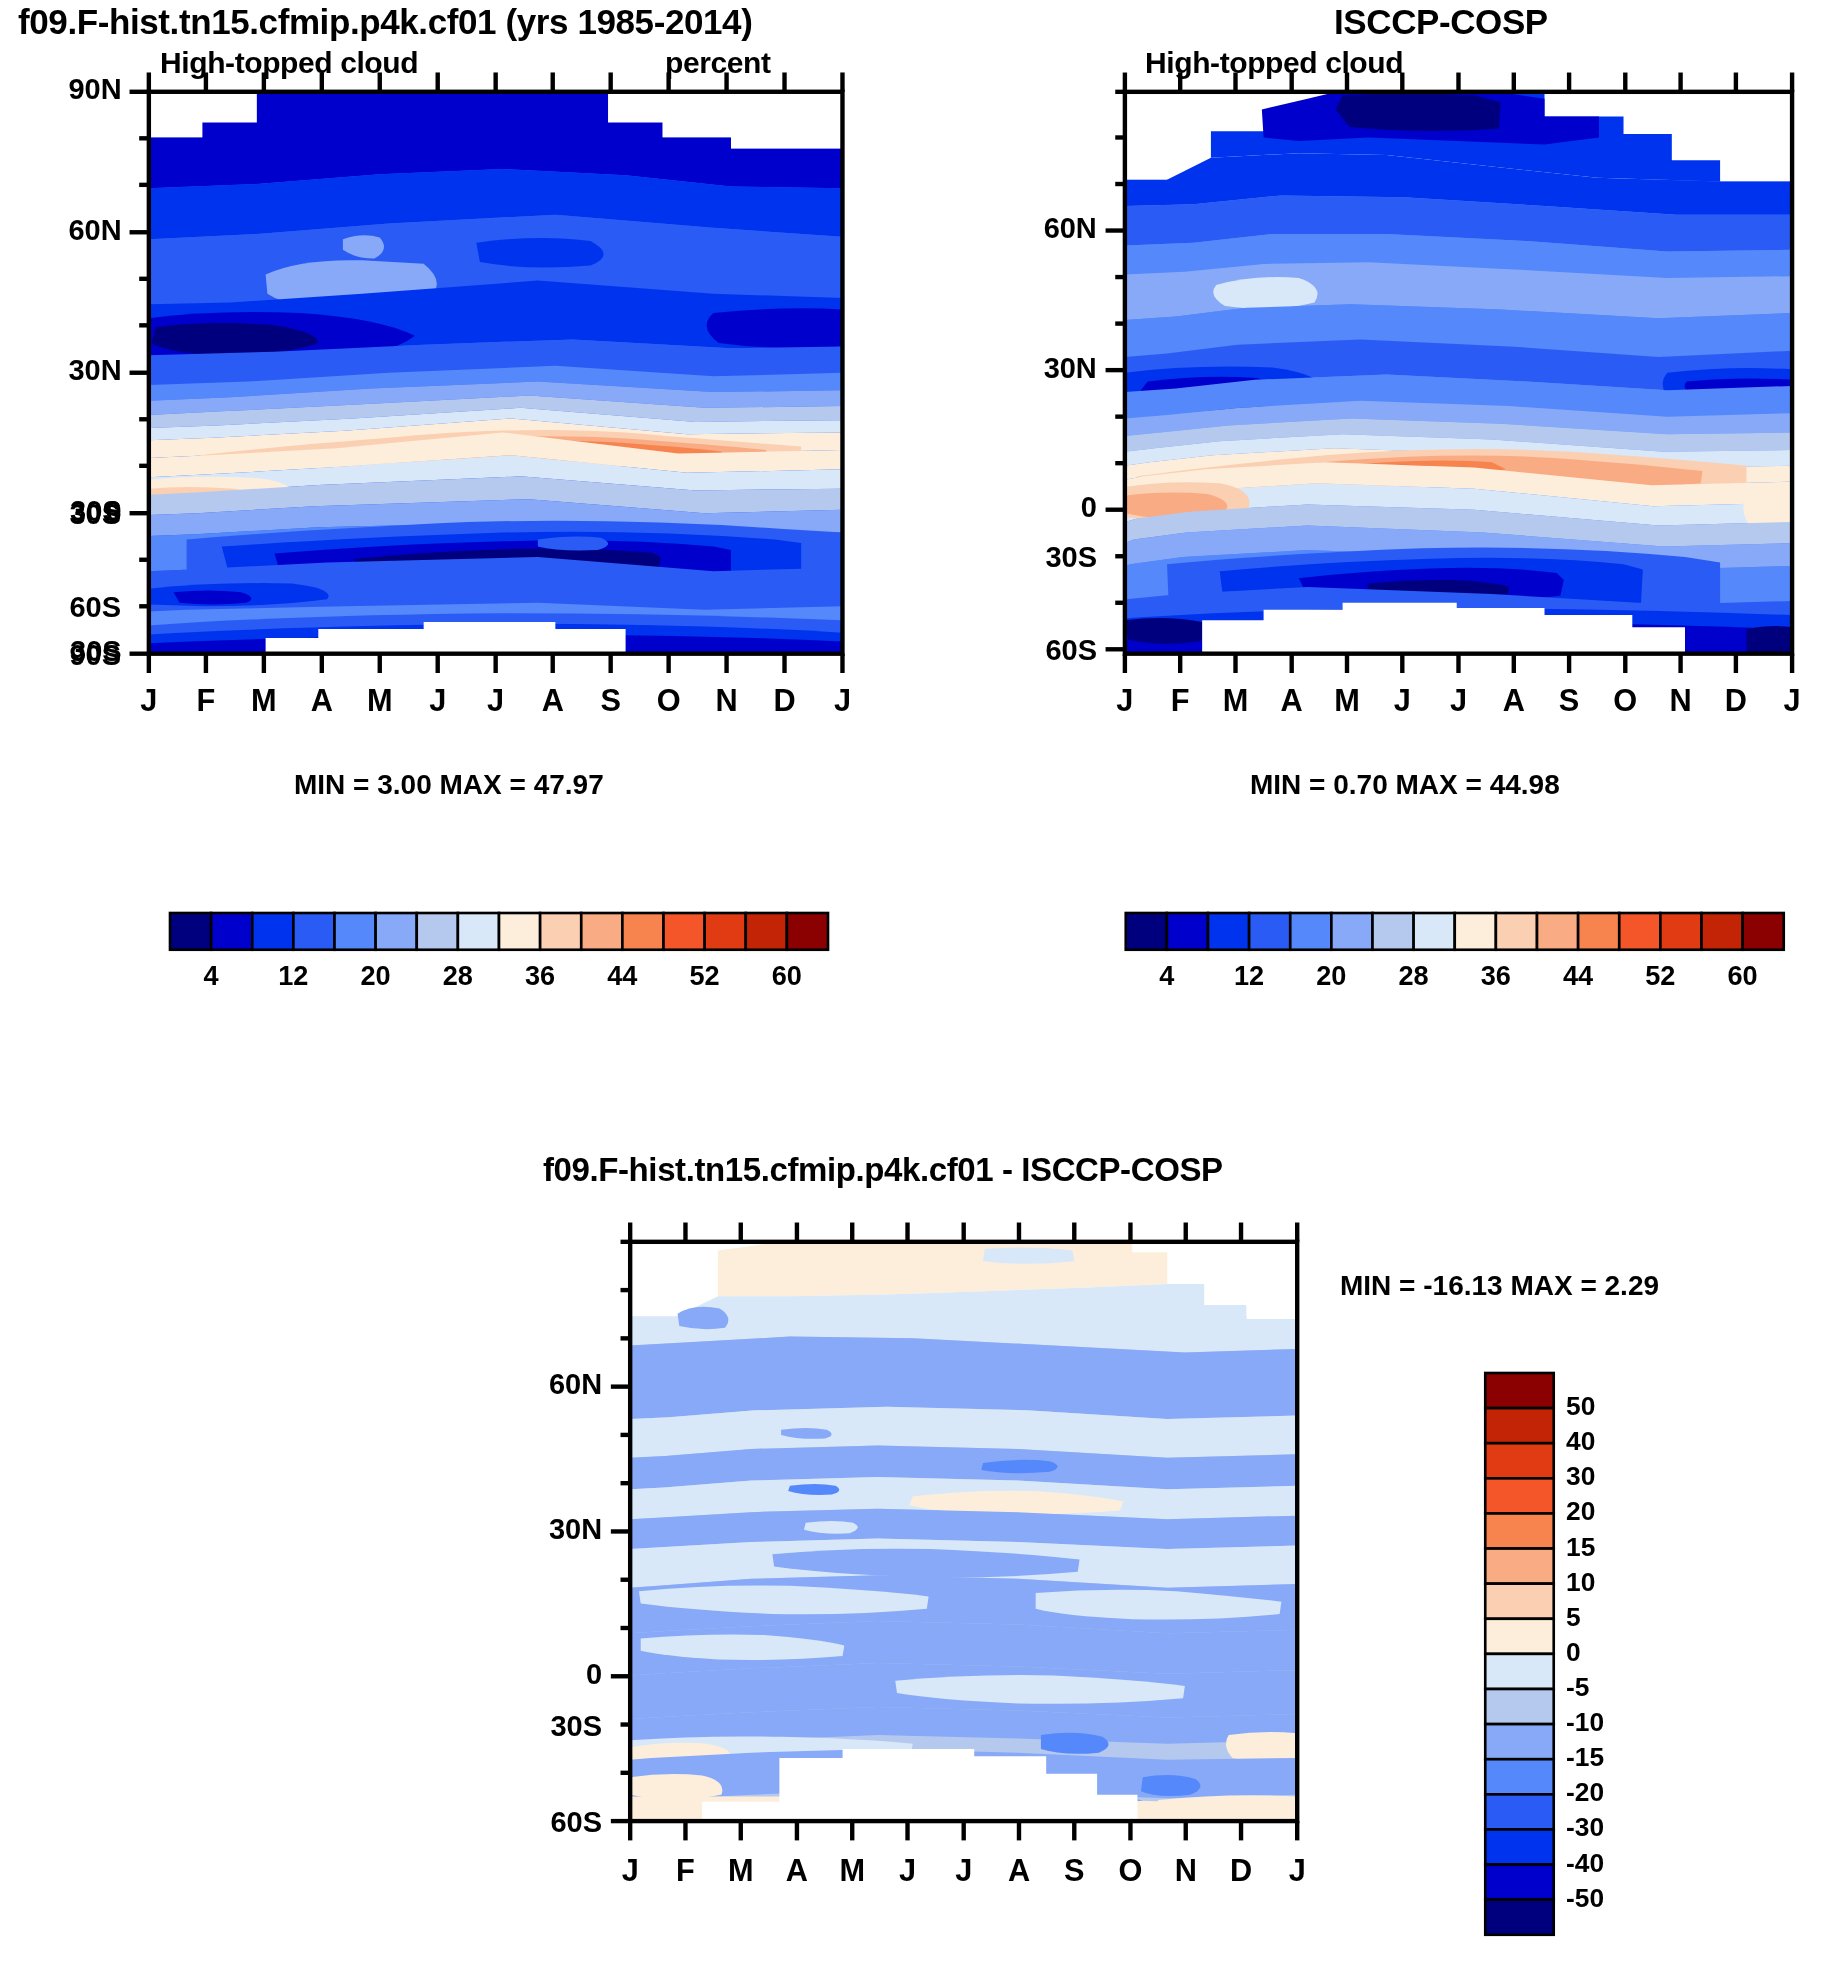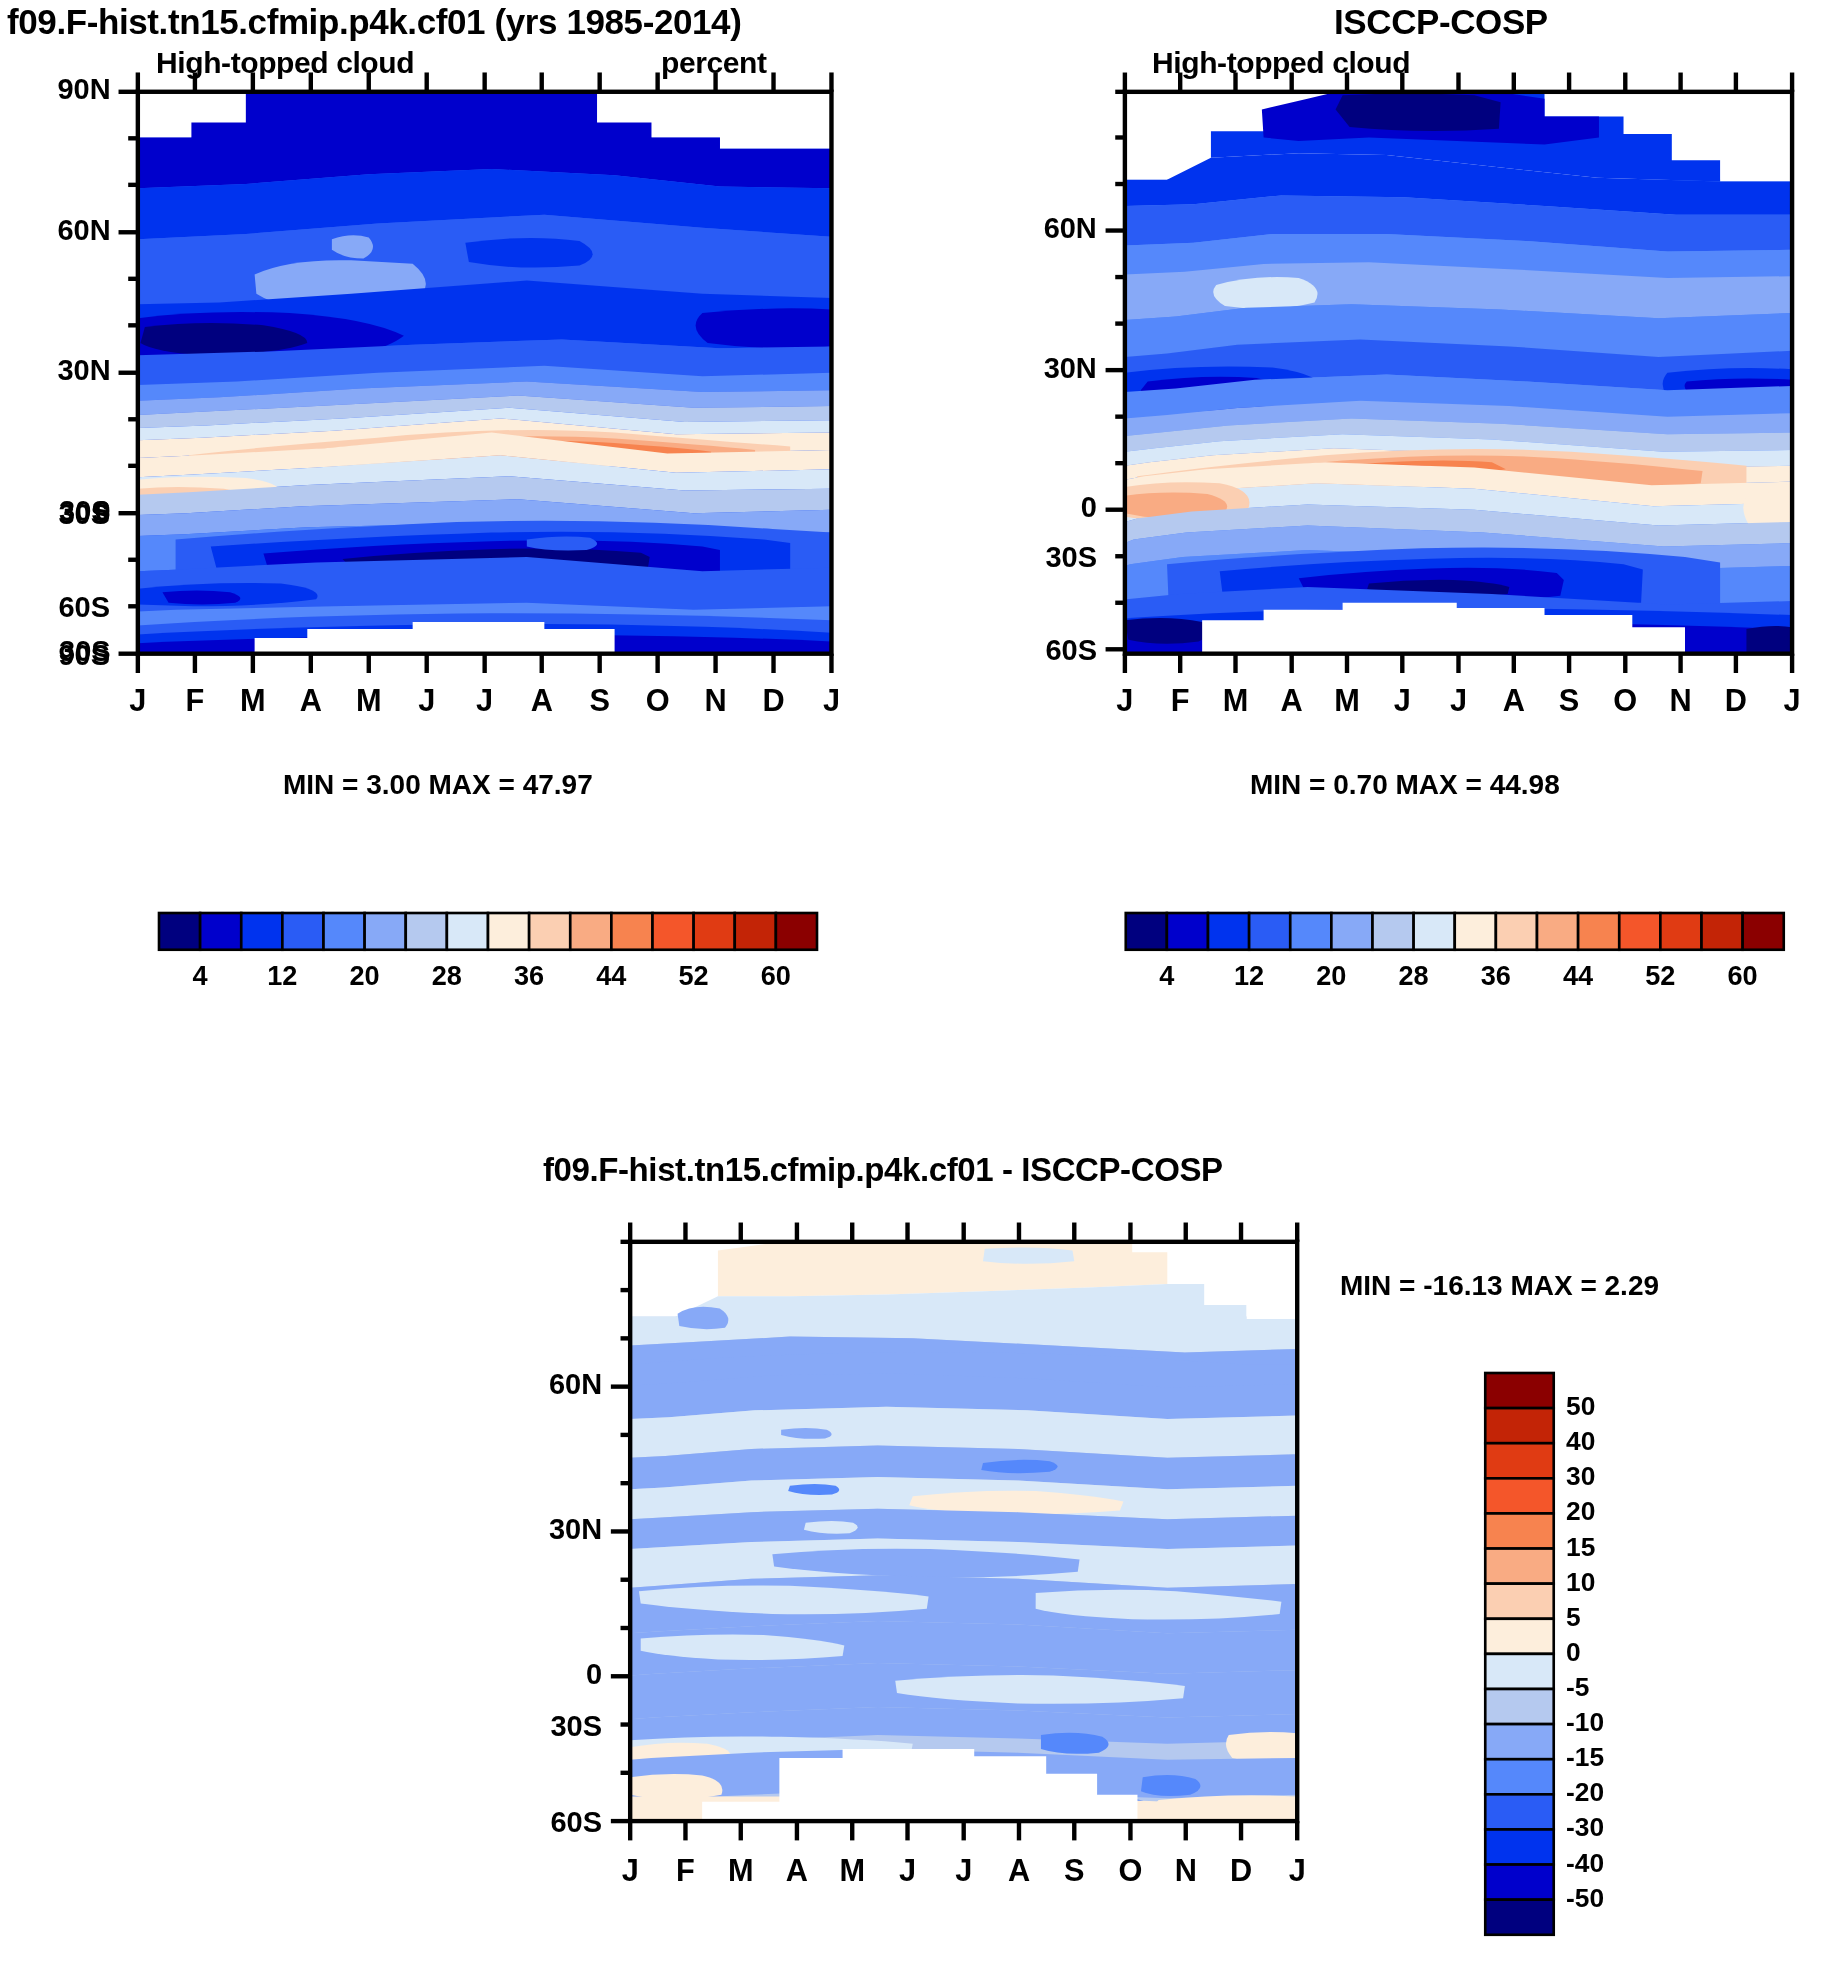--- a/index.html
+++ b/index.html
@@ -10,37 +10,37 @@
     color:#000;
     -webkit-font-smoothing:antialiased;
   }
   .panel{position:absolute;}
   .ttl{
     font-weight:bold;
     white-space:nowrap;
     letter-spacing:-0.4px;
   }
   .t-main{font-size:35px;}
-  .t-sub{font-size:30px;margin-left:7px;}
+  .t-sub{font-size:30px;}
   .t-diff{font-size:33px;margin-left:44px;}
   .minmax{font-size:28px;font-weight:bold;white-space:nowrap;text-align:center;}
   .axlab{font-size:29px;font-weight:bold;}
   svg{display:block;overflow:visible;}
   .frame{fill:none;stroke:#000;stroke-width:5;}
   .tick{stroke:#000;stroke-width:5;}
   .cbcell{stroke:#000;stroke-width:3;}
   .ytl{text-anchor:end;dominant-baseline:middle;font-size:33px;font-weight:bold;fill:#000;}
   .xtl{text-anchor:middle;font-size:35px;font-weight:bold;fill:#000;}
   .cbt{text-anchor:middle;font-size:31px;font-weight:bold;fill:#000;}
   .vcbt{text-anchor:start;dominant-baseline:middle;font-size:30px;font-weight:bold;fill:#000;}
 </style>
 </head>
 <body>
 
-<div class="panel" style="left:0px;top:0px;width:878px;height:1036px;padding-left:24px;">
+<div class="panel" style="left:11px;top:0px;width:878px;height:1036px;padding-left:24px;">
   <div class="ttl t-main" style="position:absolute;left:7px;top:1.8px;">f09.F-hist.tn15.cfmip.p4k.cf01 (yrs 1985-2014)</div>
   <div class="ttl t-sub" style="position:absolute;left:149px;top:46px;">High-topped cloud</div>
   <div class="ttl t-sub" style="position:absolute;left:654px;top:46px;">percent</div>
 
   <svg width="878" height="878" style="position:absolute;left:0;top:83px;" viewBox="0 0 1000 1000">
     <defs>
       <clipPath id="clipA">
           <rect x="157" y="10" width="790" height="640"></rect>
         </clipPath>
     </defs>

